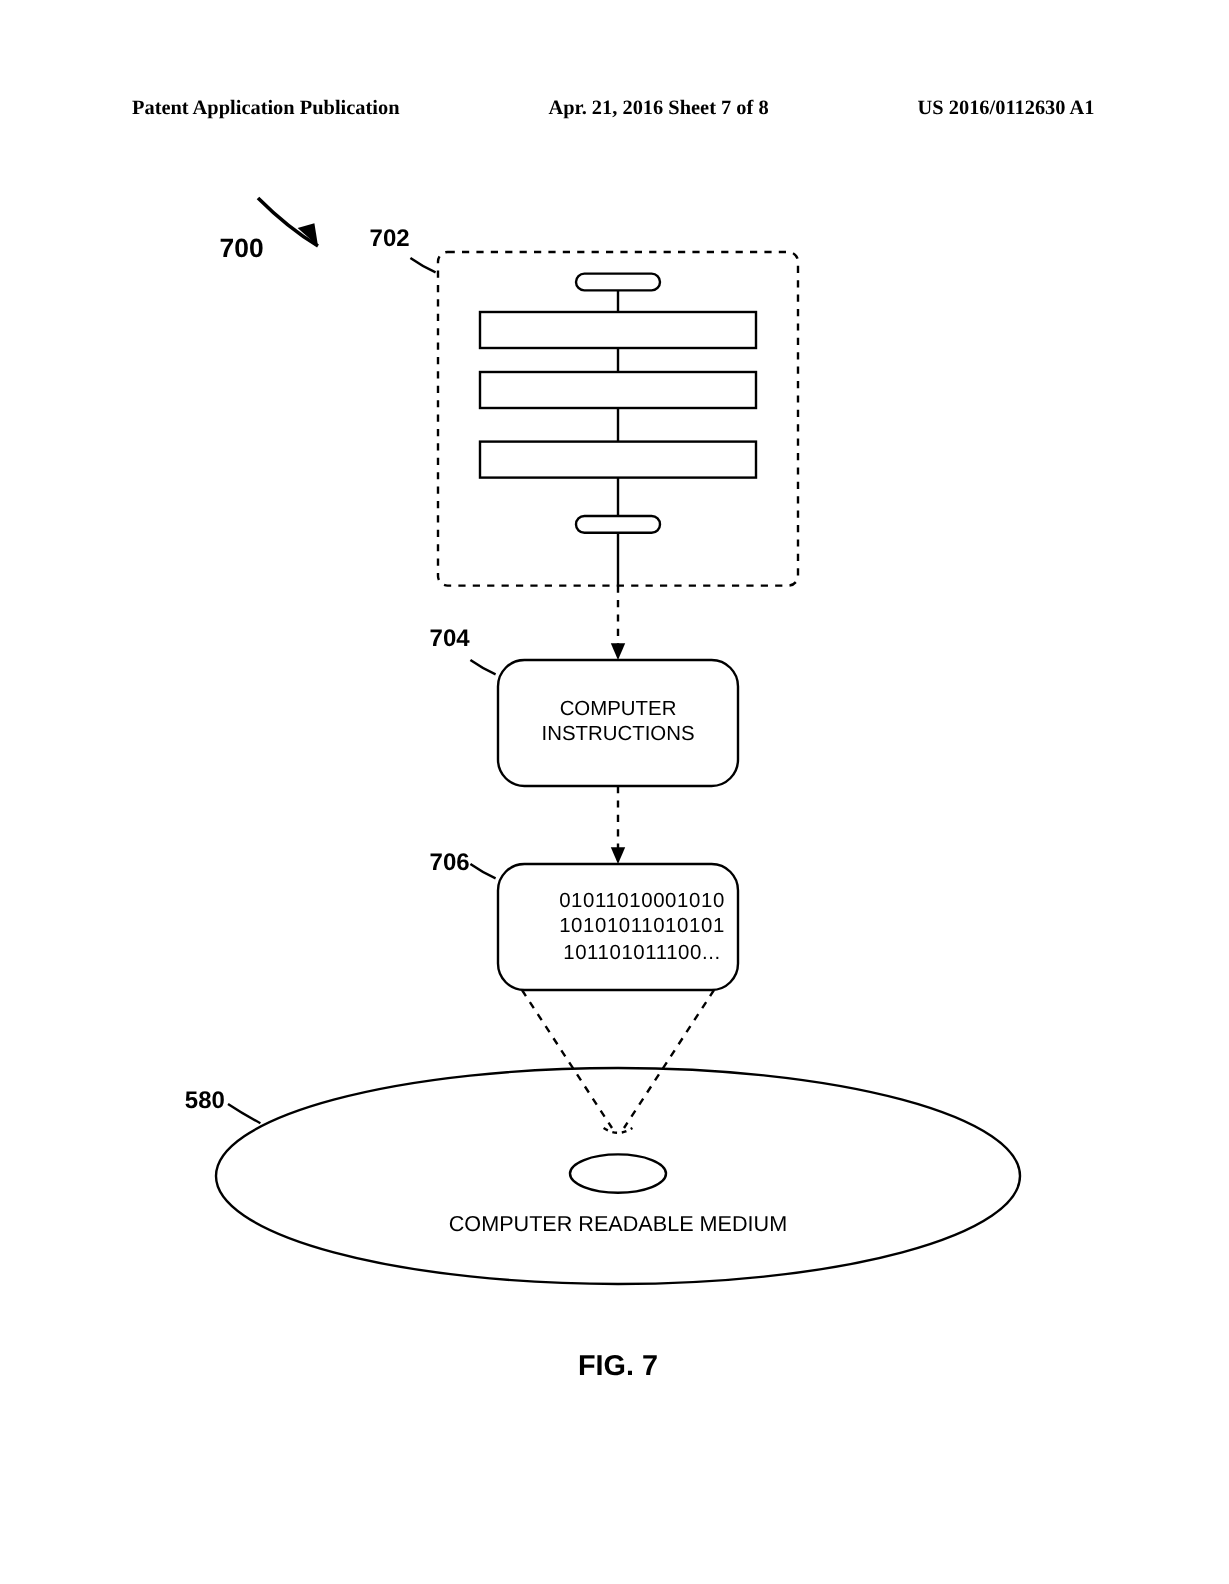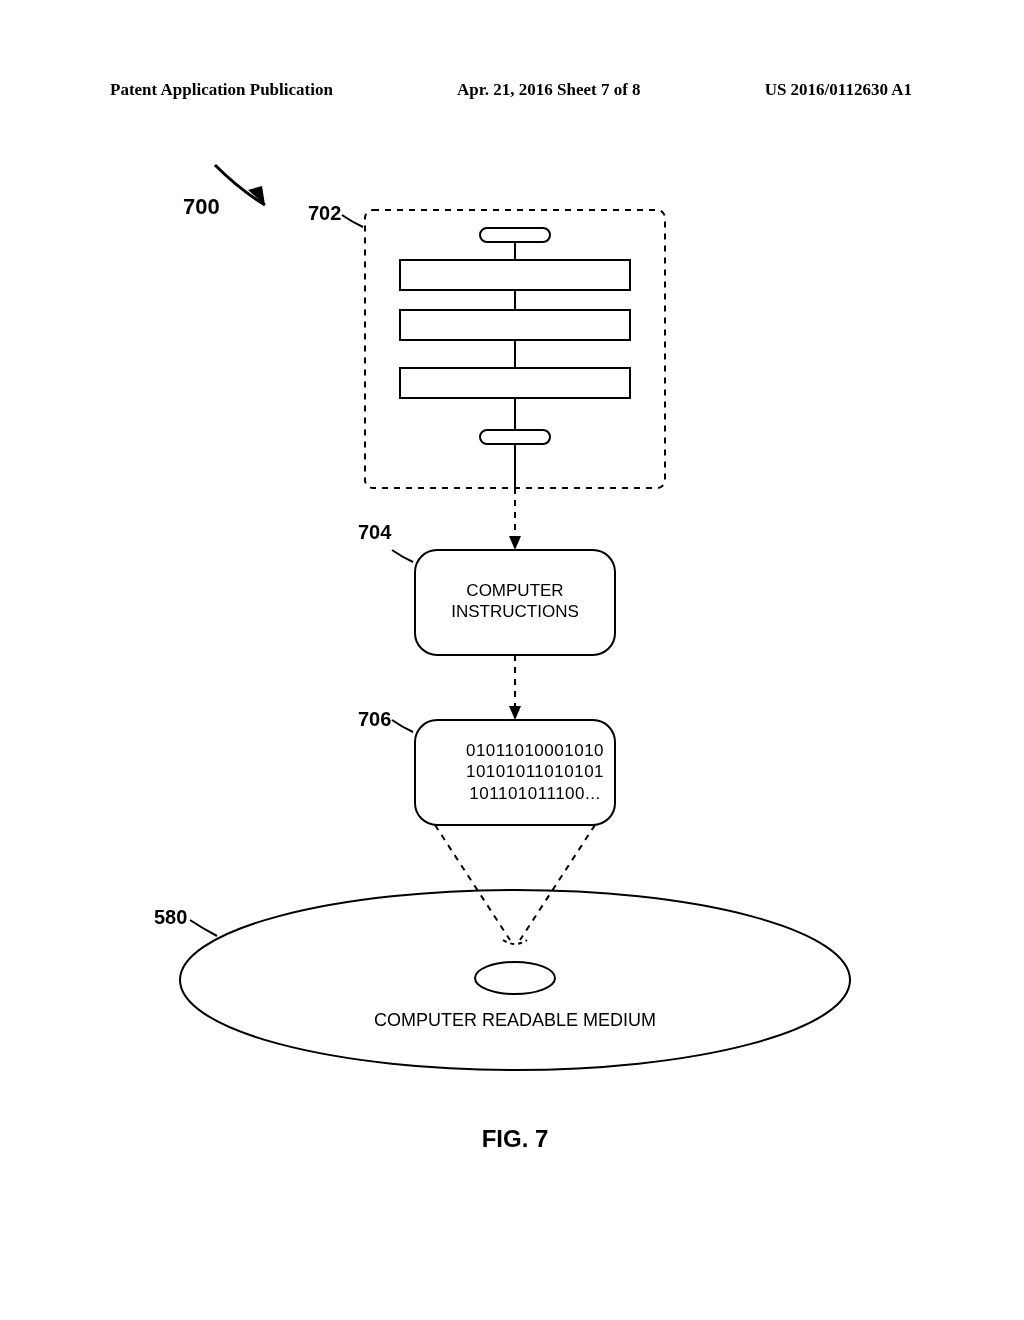--- a/index.html
+++ b/index.html
@@ -123,21 +123,21 @@
 
     <path d="M110,810 Q122,818 137,826" fill="none" stroke="#000" stroke-width="2"></path>
 
     <ellipse cx="435" cy="870" rx="335" ry="90" fill="none" stroke="#000" stroke-width="2"></ellipse>
 
     <ellipse cx="435" cy="868" rx="40" ry="16" fill="none" stroke="#000" stroke-width="2"></ellipse>
 
   </svg>
 
   <div class="label bold" style="left:103px; top:40px; font-size:22px;margin-top:44px;">700</div>
-  <div class="label bold" style="left:228px; top:92px; font-size:20px;">702</div>
+  <div class="label bold" style="left:228px; top:78px; font-size:20px;">702</div>
   <div class="label bold" style="left:278px; top:411px; font-size:20px;">704</div>
   <div class="label bold" style="left:278px; top:598px; font-size:20px;">706</div>
   <div class="label bold" style="left:74px; top:796px; font-size:20px;">580</div>
 
   <div class="box704-text" style="left:335px; top:470px; width:200px; font-size:17px; line-height:1.25;">
     <div>COMPUTER</div>
     <div>INSTRUCTIONS</div>
   </div>
 
   <div class="box706-text" style="left:335px; top:630px; width:240px; font-size:17px; line-height:1.25; letter-spacing:0.5px;">

